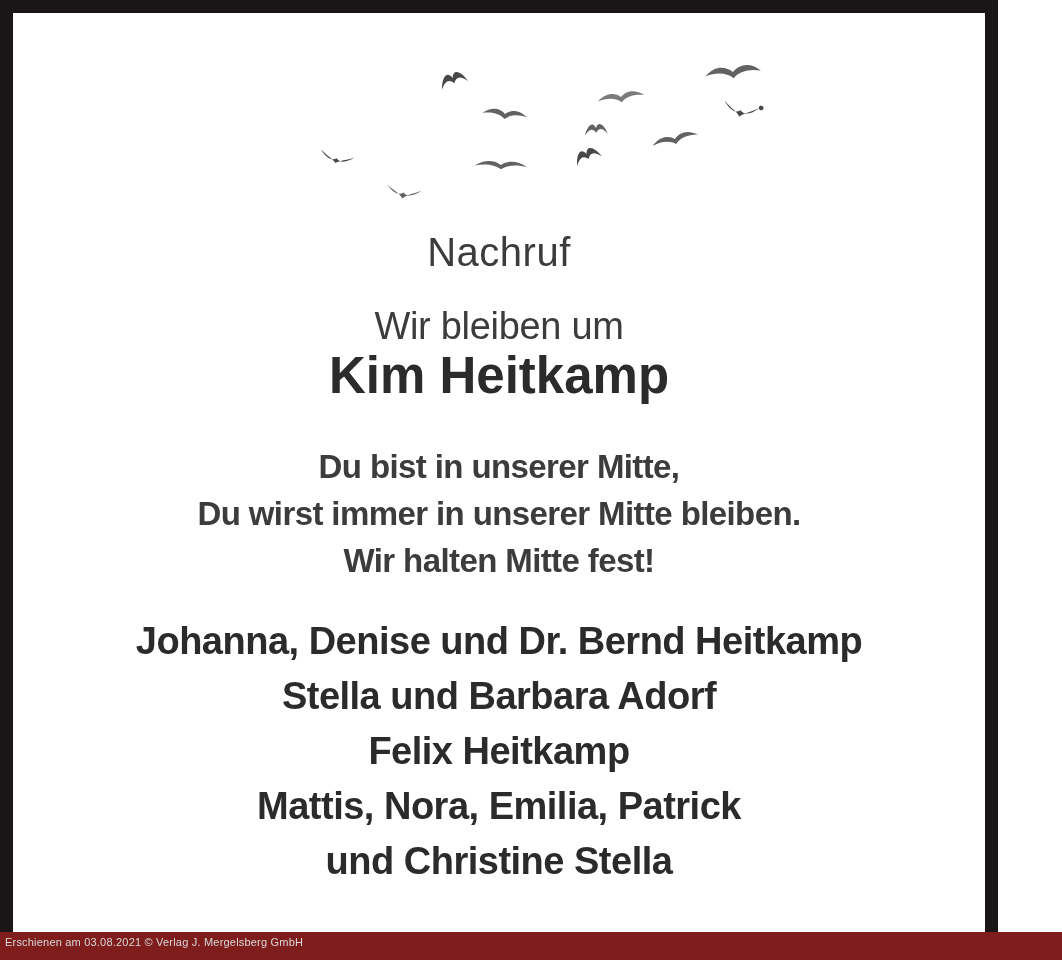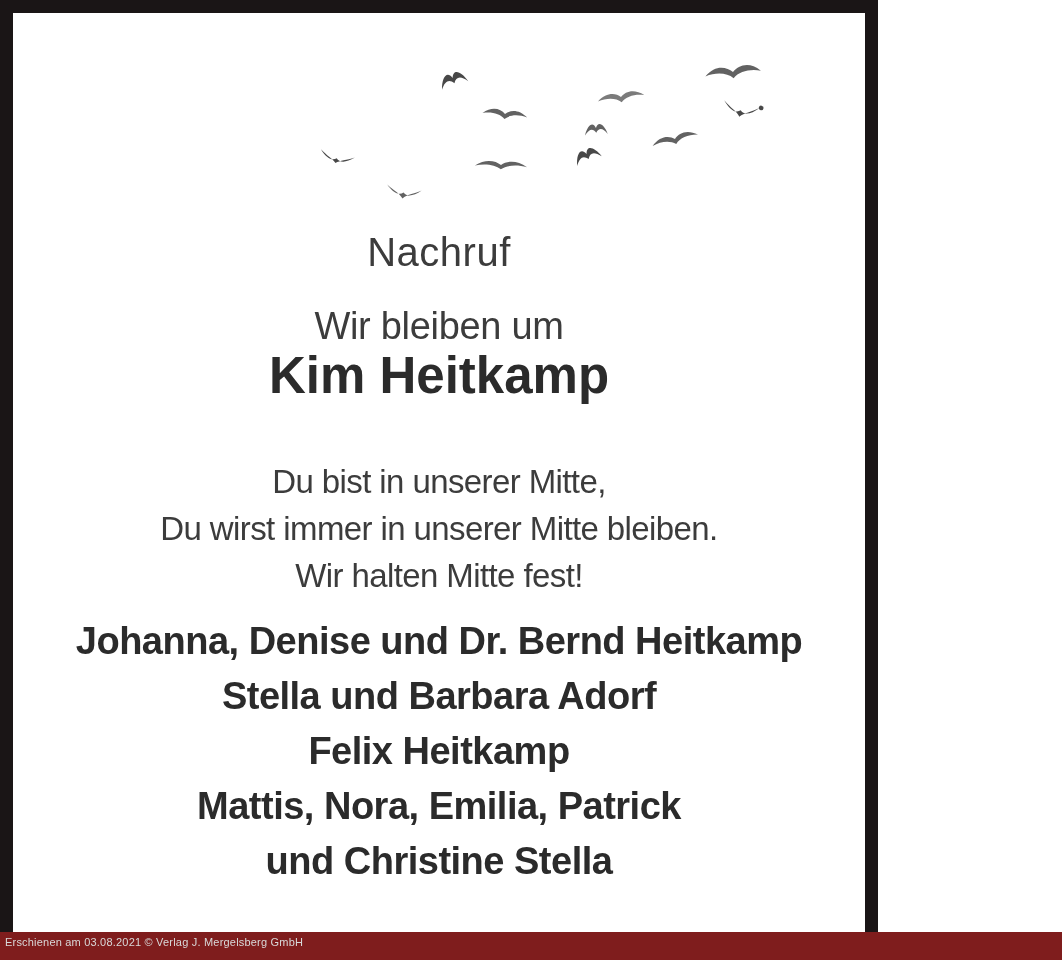--- a/index.html
+++ b/index.html
@@ -14,21 +14,21 @@
   .stage {
     position: relative;
     width: 1062px;
     height: 960px;
     background: #ffffff;
   }
   
   .sheet {
     position: absolute;
     left: 0; top: 0;
-    width: 878px;
+    width: 998px;
     height: 940px;
     box-sizing: border-box;
     border-style: solid;
     border-color: #1a1516;
     border-width: 13px 13px 7px 13px;
     background: #ffffff;
   }
   
   .footer-bar {
     position: absolute;
@@ -82,24 +82,23 @@
     font-size: 51px;
     line-height: 70px;
     font-weight: 700;
     color: #2b2b2b;
     letter-spacing: 0px;
   }
   .verse {
     top: 430px;
     font-size: 33px;
     line-height: 47px;
-    font-weight: 400;
+    font-weight: 700;
     color: #3c3c3c;
     letter-spacing: -0.6px;
-    margin-top: 15px;
   }
   .mourners {
     top: 601px;
     font-size: 38px;
     line-height: 55px;
     font-weight: 700;
     color: #2b2b2b;
     letter-spacing: -0.5px;
   }
   .bird { fill: #474747; opacity: 0.85; }

